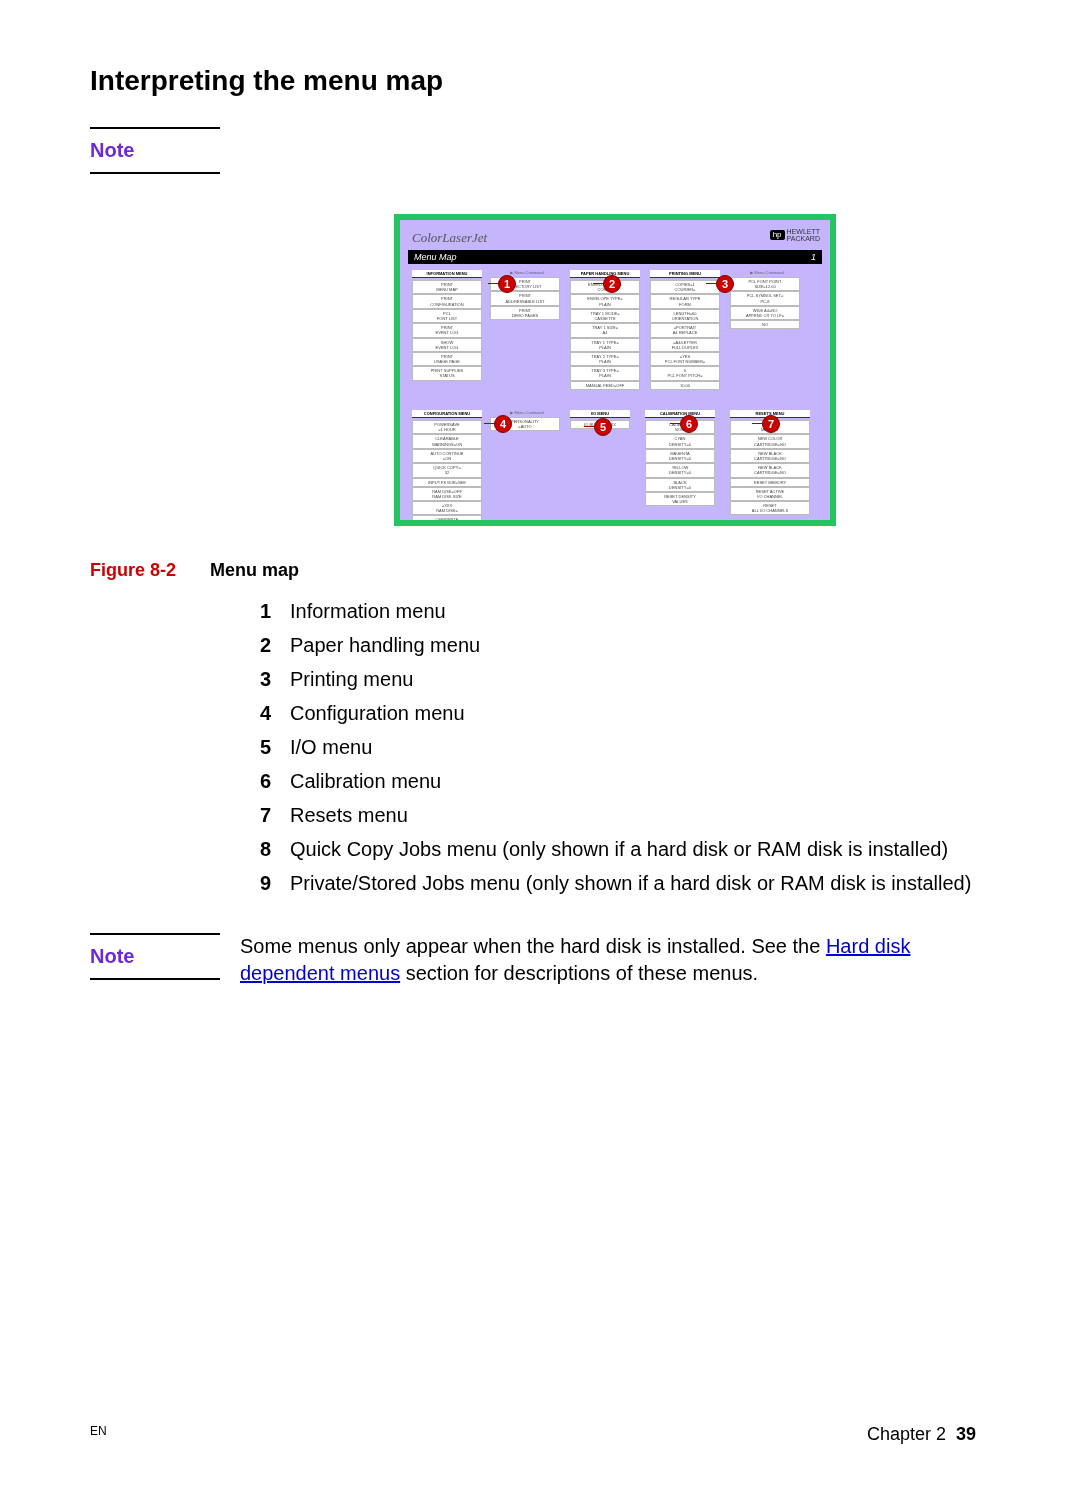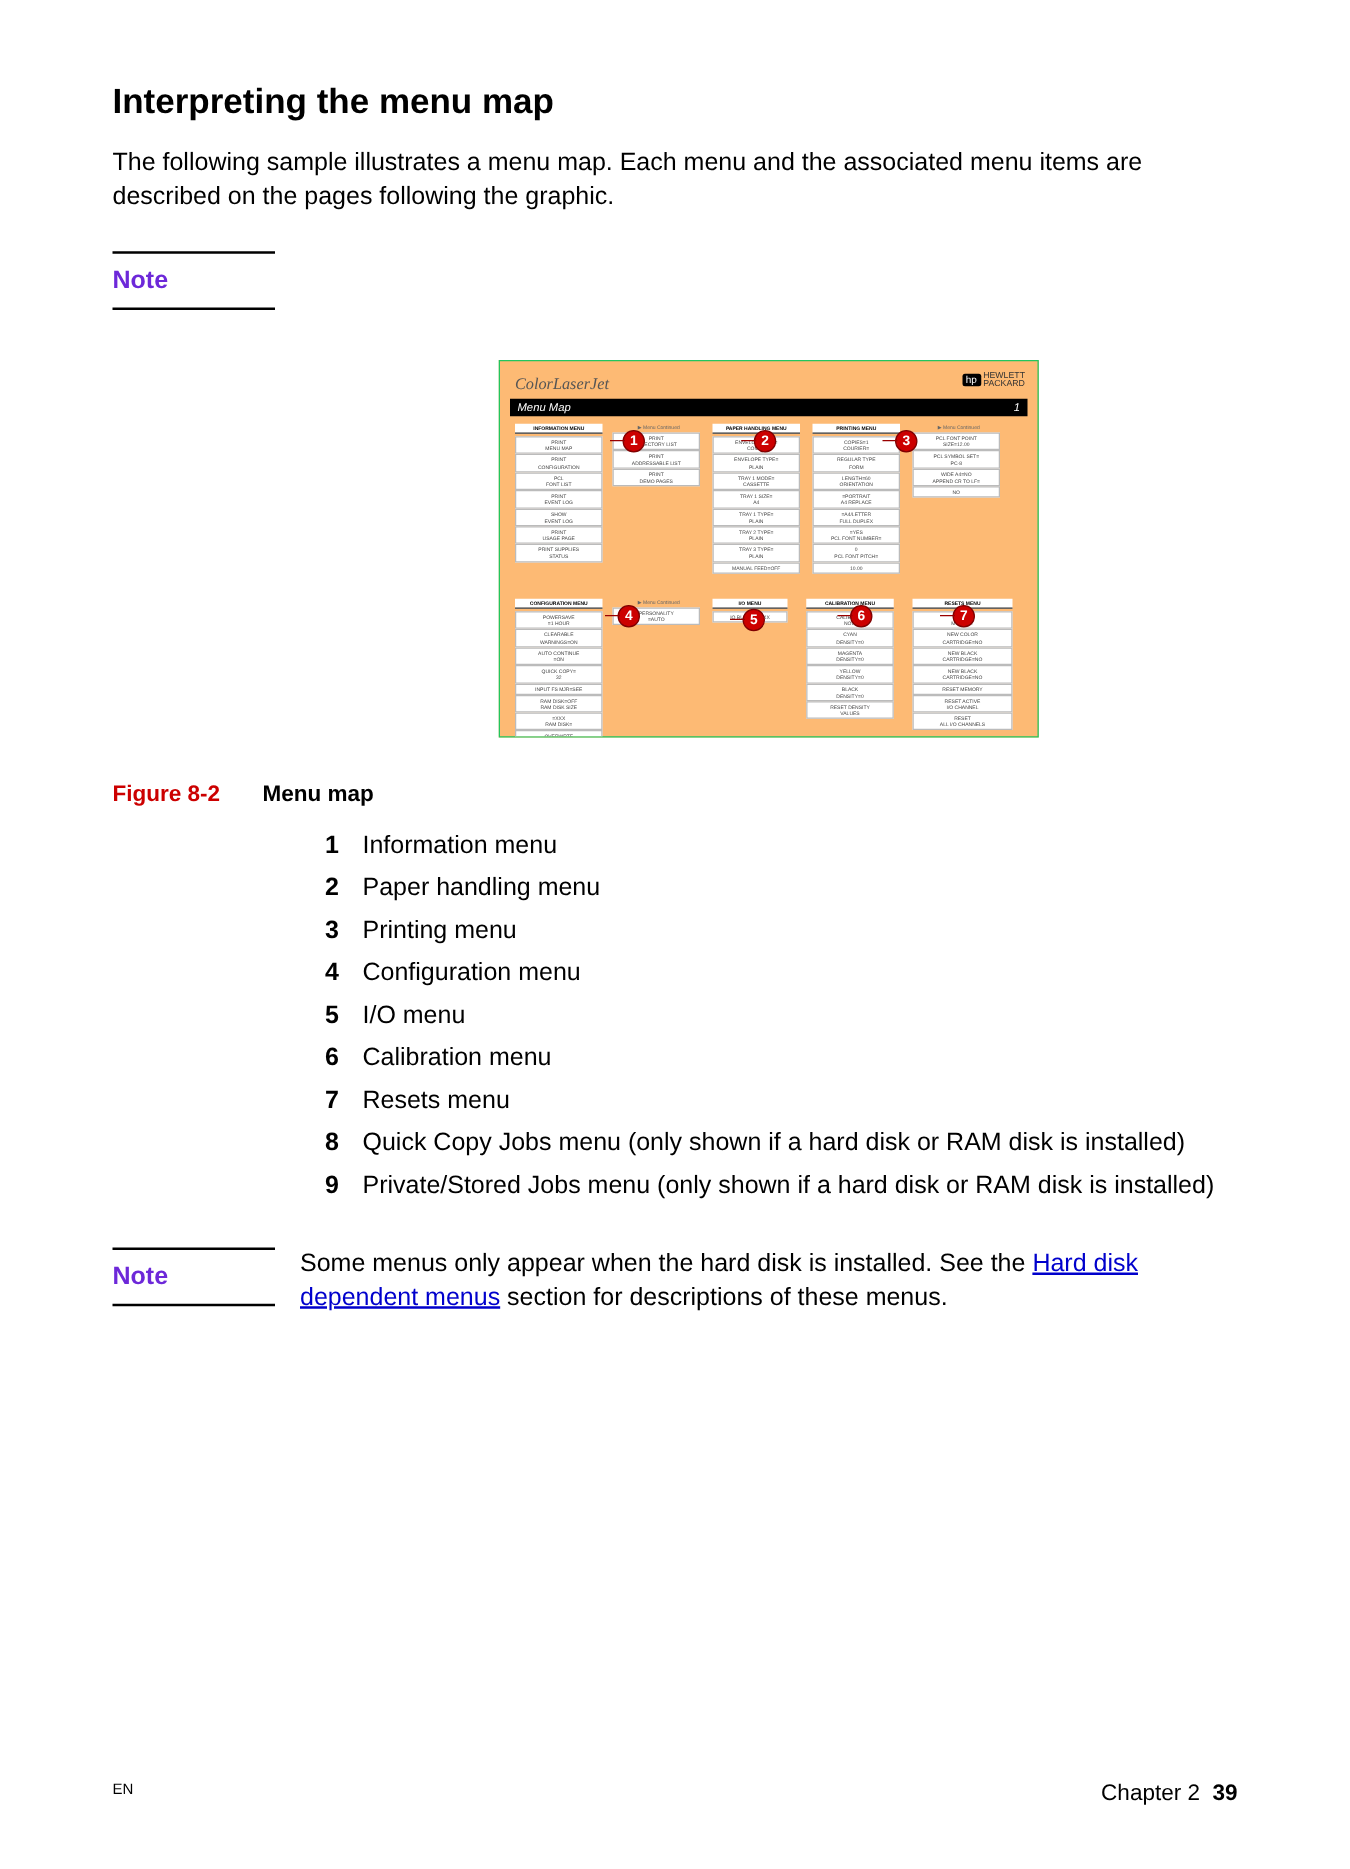--- a/index.html
+++ b/index.html
@@ -59,25 +59,25 @@
     font-size: 20px;
     line-height: 1.35;
     flex: 1;
   }
   .figure-wrap {
     margin: 40px 0 30px 0;
     text-align: center;
   }
   .figure-img {
     display: inline-block;
-    border: 1px solid #22c55e;
+    border: 6px solid #22c55e;
     width: 430px;
     height: 300px;
     position: relative;
-    background: #fdba74;
+    background: #c4b5fd;
     overflow: hidden;
   }
   .fig-brand {
     position: absolute;
     top: 10px;
     left: 12px;
     font-style: italic;
     font-family: Georgia, serif;
     font-size: 13px;
     color: #555;
@@ -185,40 +185,39 @@
     flex: 0 0 30px;
   }
   a.link {
     color: #0000cc;
     text-decoration: underline;
   }
   .footer {
     position: absolute;
     bottom: 50px;
     left: 90px;
-    right: 90px;
+    right: 104px;
     display: flex;
     justify-content: space-between;
     font-size: 18px;
   }
   .footer .left {
     font-size: 12px;
   }
   .footer .right b {
     font-weight: bold;
   }
 </style>
 </head>
 <body>
 
 <div class="page">
 
   <h1 class="heading content">Interpreting the menu map</h1>
 
-  <p class="body content">The following sample illustrates a menu map. Each menu and the associated menu items are described on the pages following the graphic.</p>
 
   <div class="note-row">
     <div class="note-label-block">
       <div class="note-rule"></div>
       <div class="note-label">Note</div>
       <div class="note-rule-bottom"></div>
     </div>
   </div>
 
   <div class="content">

